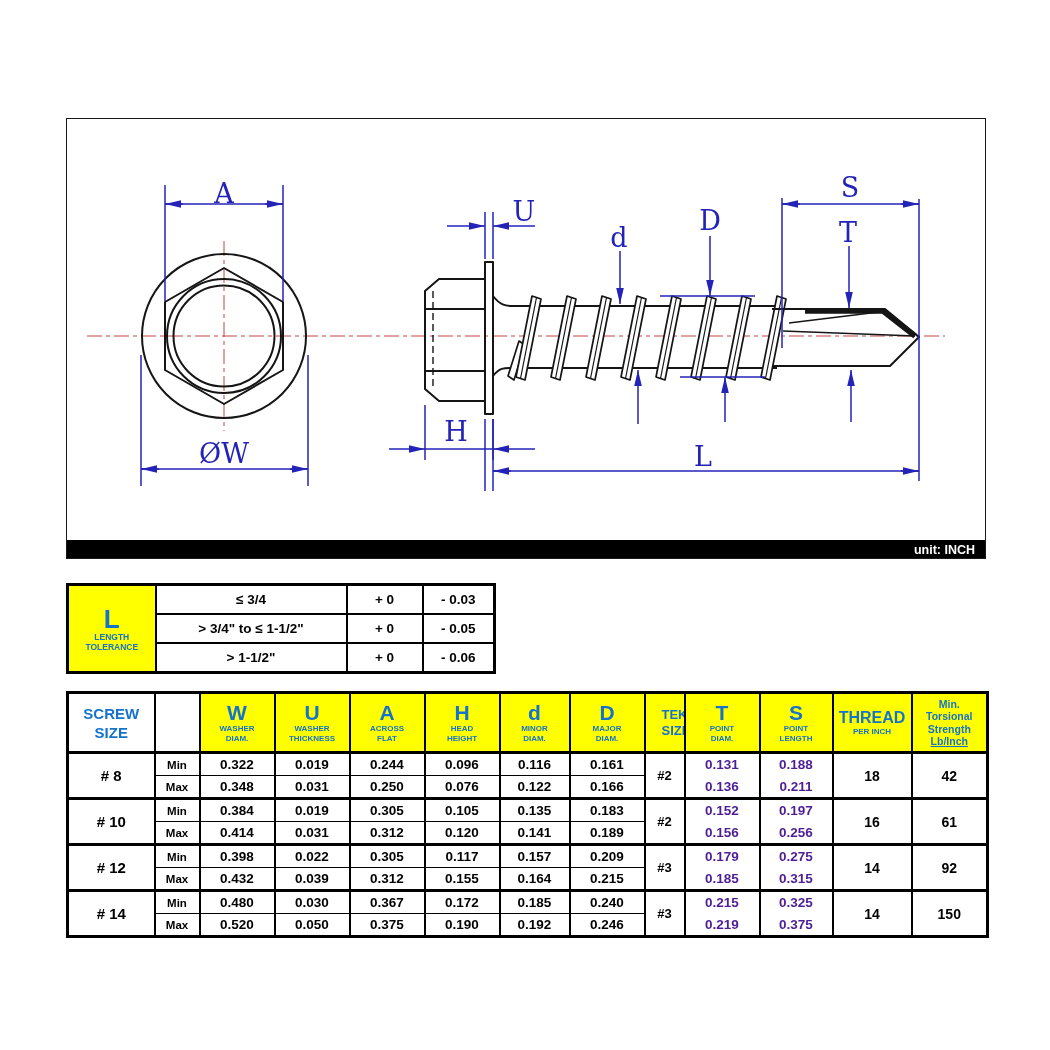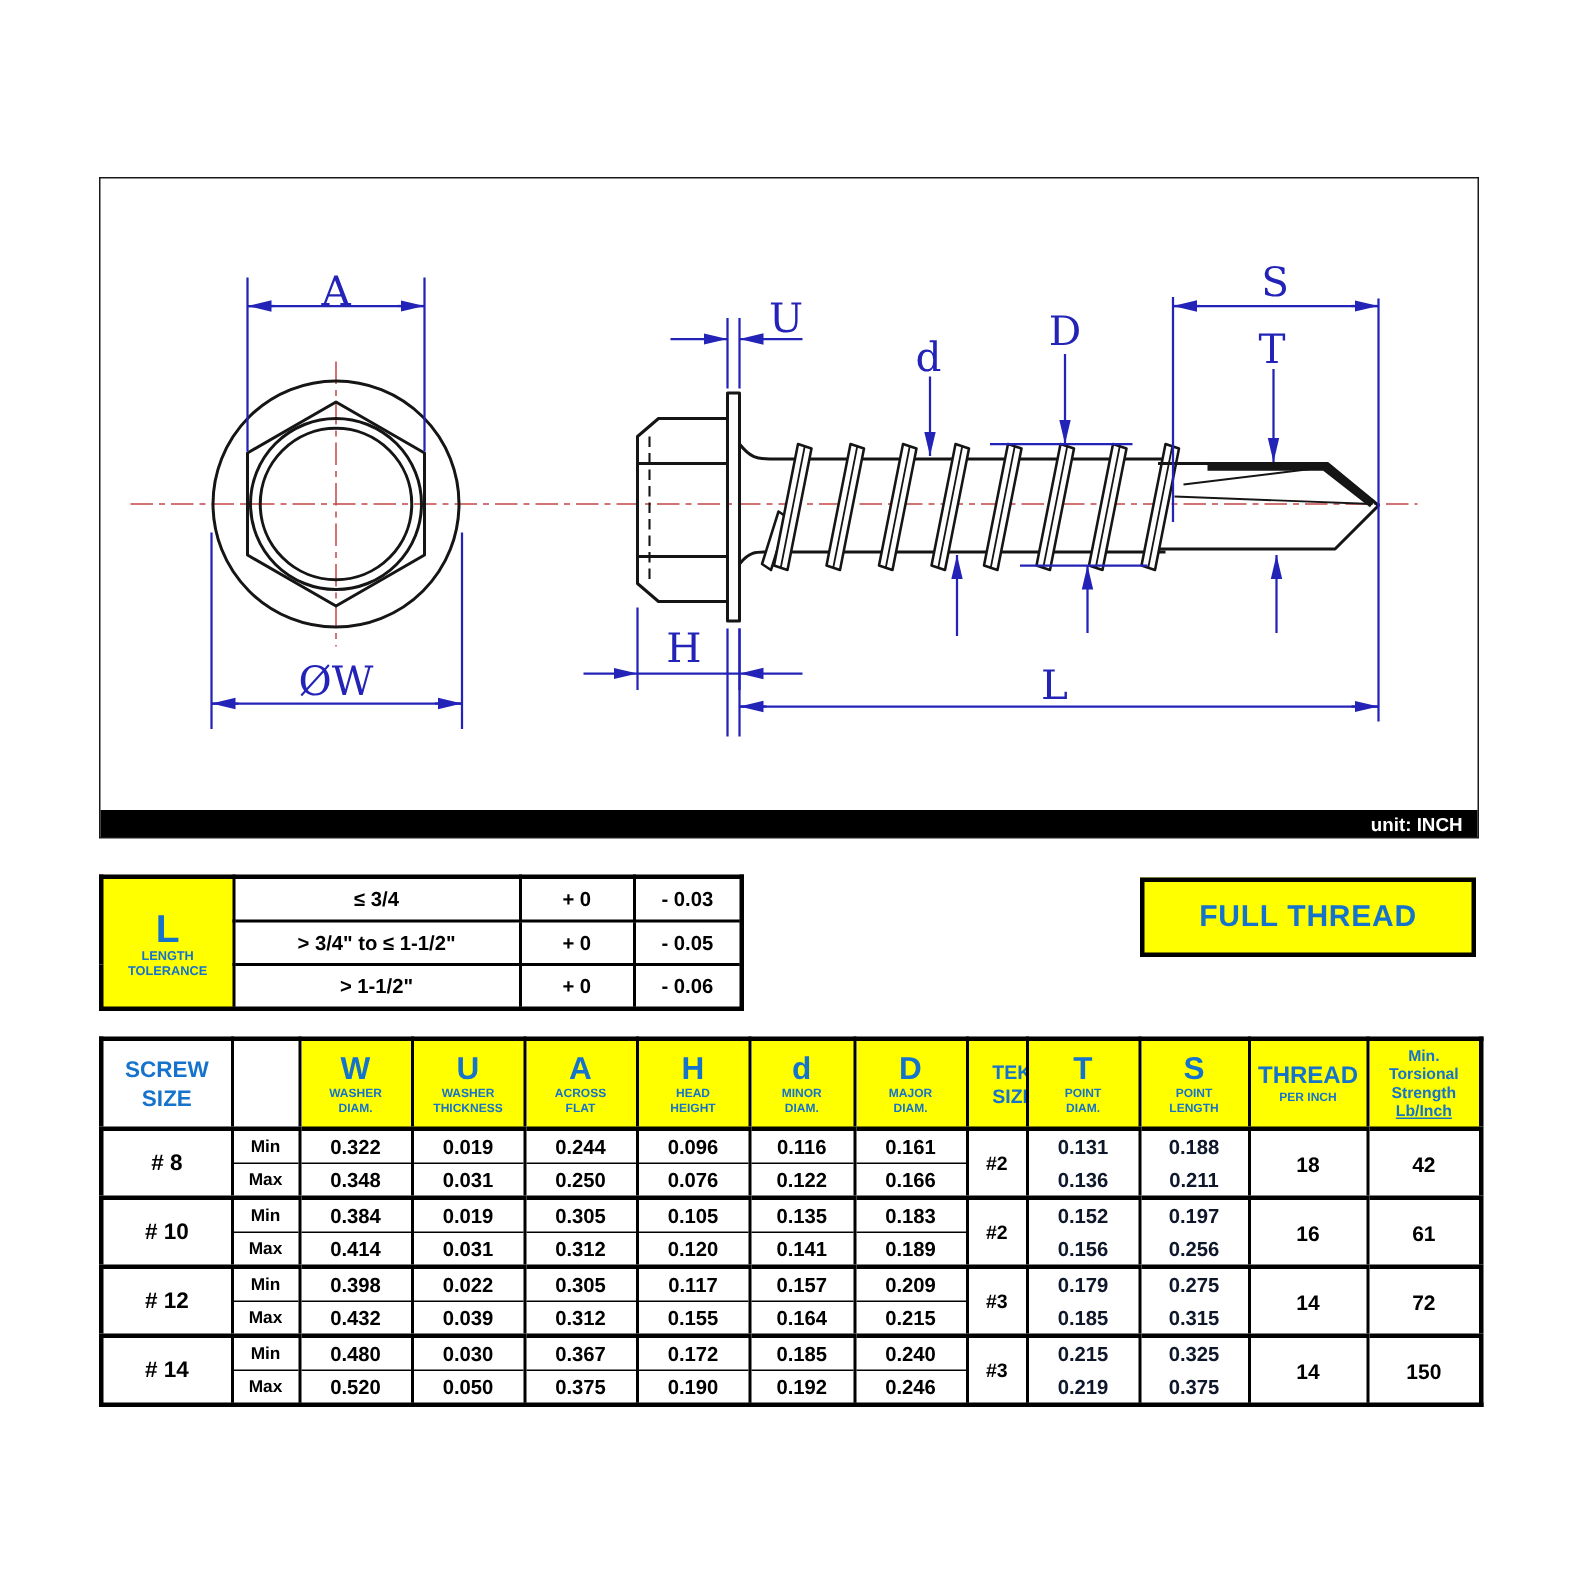--- a/index.html
+++ b/index.html
@@ -37,21 +37,21 @@
   .tekhdr{font-size:13px;font-weight:700;line-height:16px;color:#1573CC;padding-left:16px;}
   .threadbig{font-size:16px;font-weight:700;line-height:18px;color:#1573CC;}
   .torsline{font-size:10.5px;line-height:12.5px;color:#1573CC;}
   .torsline.b{font-weight:700;}
   .torsline.u{font-weight:700;text-decoration:underline;}
   .size{font-size:15px;font-weight:700;color:#000;}
   .mm{font-size:11.5px;font-weight:700;color:#000;}
   .val{font-size:13.5px;font-weight:700;color:#000;}
   .tekv{font-size:13px;font-weight:700;color:#000;}
   .bv{font-size:14px;font-weight:700;color:#000;}
-  .ts div{height:21.5px;line-height:21.5px;font-size:13.5px;font-weight:700;color:#0f172a;}
+  .ts div{height:21.5px;line-height:21.5px;font-size:13.5px;font-weight:700;color:#4c1d95;}
 </style>
 </head>
 <body>
 
 <div class="page">
 
   <div class="panel">
     <svg width="917" height="417" viewBox="0 0 917 417">
       <defs>
         <marker id="arr" markerUnits="userSpaceOnUse" markerWidth="17" markerHeight="10" refX="16" refY="5" orient="auto">
@@ -217,23 +217,20 @@
       <td class="pv">- 0.05</td>
     </tr>
     <tr>
       <td class="cond">&gt; 1-1/2"</td>
       <td class="pv">+ 0</td>
       <td class="pv">- 0.06</td>
     </tr>
   </tbody>
     </table>
 
-  <div class="fullthread">
-    <span>FULL THREAD</span>
-  </div>
 
   <table class="spec">
     <colgroup>
       <col style="width:87px">
         <col style="width:45px">
         <col style="width:75px">
         <col style="width:75px">
       <col style="width:75px">
         <col style="width:75px">
         <col style="width:70px">
@@ -381,21 +378,21 @@
       <td class="tekv" rowspan="2">#3</td>
       <td class="ts" rowspan="2">
         <div>0.179</div>
         <div>0.185</div>
       </td>
       <td class="ts" rowspan="2">
         <div>0.275</div>
         <div>0.315</div>
       </td>
       <td class="bv" rowspan="2">14</td>
-      <td class="bv" rowspan="2">72</td>
+      <td class="bv" rowspan="2">92</td>
     </tr>
     <tr class="rmax">
       <td class="mm">Max</td>
       <td class="val">0.432</td>
       <td class="val">0.039</td>
       <td class="val">0.312</td>
       <td class="val">0.155</td>
       <td class="val">0.164</td>
       <td class="val">0.215</td>
     </tr>

